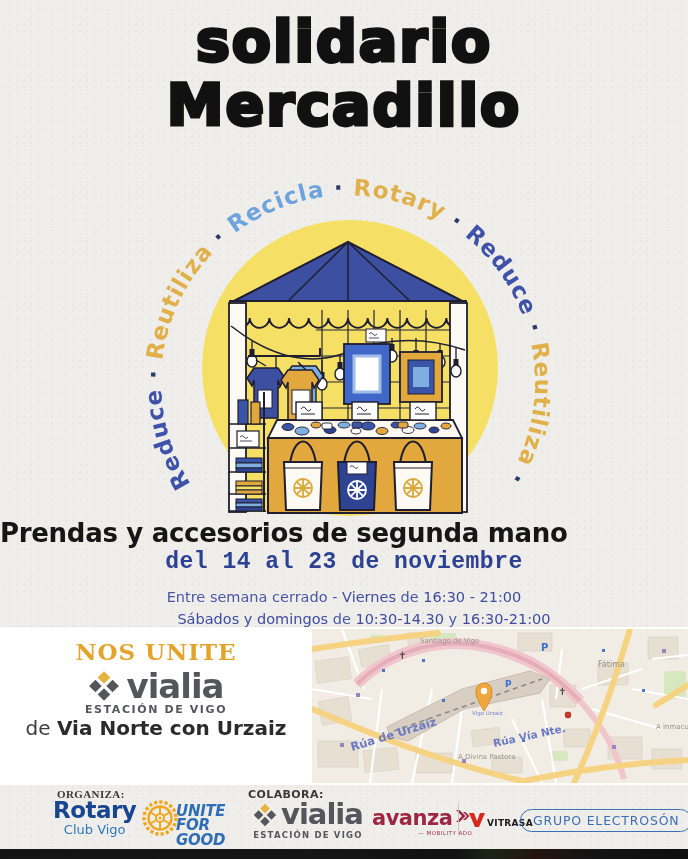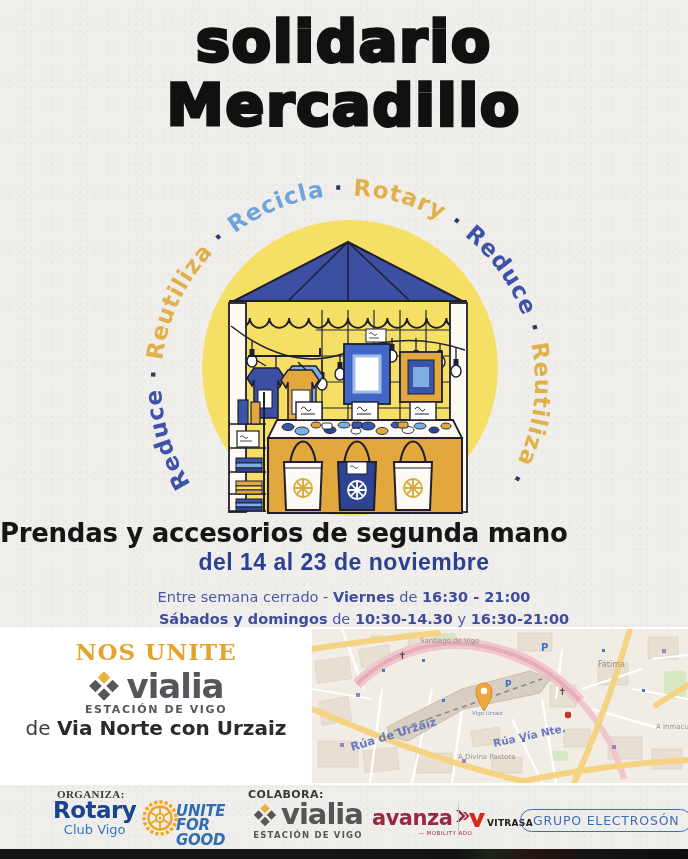--- a/index.html
+++ b/index.html
@@ -15,23 +15,23 @@
   }
   .title-block{position:absolute;top:10px;left:0;width:688px;text-align:center;z-index:3;}
   .title-line{
     font-family:"DejaVu Sans", sans-serif;font-weight:bold;font-size:57px;line-height:1.12;
     color:#111;-webkit-text-stroke:3.5px #111;letter-spacing:2px;
   }
   .hero-svg{position:absolute;left:0;top:0;width:688px;height:859px;z-index:1;pointer-events:none;}
   .subtitle{position:absolute;top:518px;left:0;width:688px;
     font-weight:bold;font-size:26px;letter-spacing:-0.3px;color:#161616;z-index:3;}
   .date-range{position:absolute;top:549px;left:0;width:688px;text-align:center;
-    font-family:Liberation Sans, sans-serif;font-weight:bold;font-size:23px;color:#2C4192;letter-spacing:0.5px;z-index:3;}
+    font-family:Liberation Mono, monospace;font-weight:bold;font-size:23px;color:#2C4192;letter-spacing:0.5px;z-index:3;}
   .sched{position:absolute;left:0;width:688px;text-align:center;font-size:14.5px;color:#4A57A8;z-index:3;}
-  .sched .b{font-weight:bold;color:#3E4C9E;margin-top:40px;}
+  .sched .b{font-weight:normal;color:#3E4C9E;margin-top:40px;}
   .sched-1{top:589px;}
   .sched-2{top:611px;padding-left:20px;}
 
   .venue-band{position:absolute;top:627px;left:0;width:688px;height:158px;background:#FFFFFF;z-index:3;}
   .venue-left{position:absolute;left:0;top:0;width:312px;height:158px;text-align:center;}
   .nos-vemos{margin-top:11px;font-family:"DejaVu Serif", serif;font-weight:bold;font-size:23px;
     color:#E2A42B;letter-spacing:1px;}
   .vialia-row{margin-top:4px;display:flex;align-items:center;justify-content:center;gap:6px;}
   .vialia-name{font-weight:bold;font-size:34px;color:#55565B;letter-spacing:-1px;line-height:1;}
   .vialia-sub{margin-top:0px;font-weight:bold;font-size:11px;color:#55565B;letter-spacing:1.6px;}

